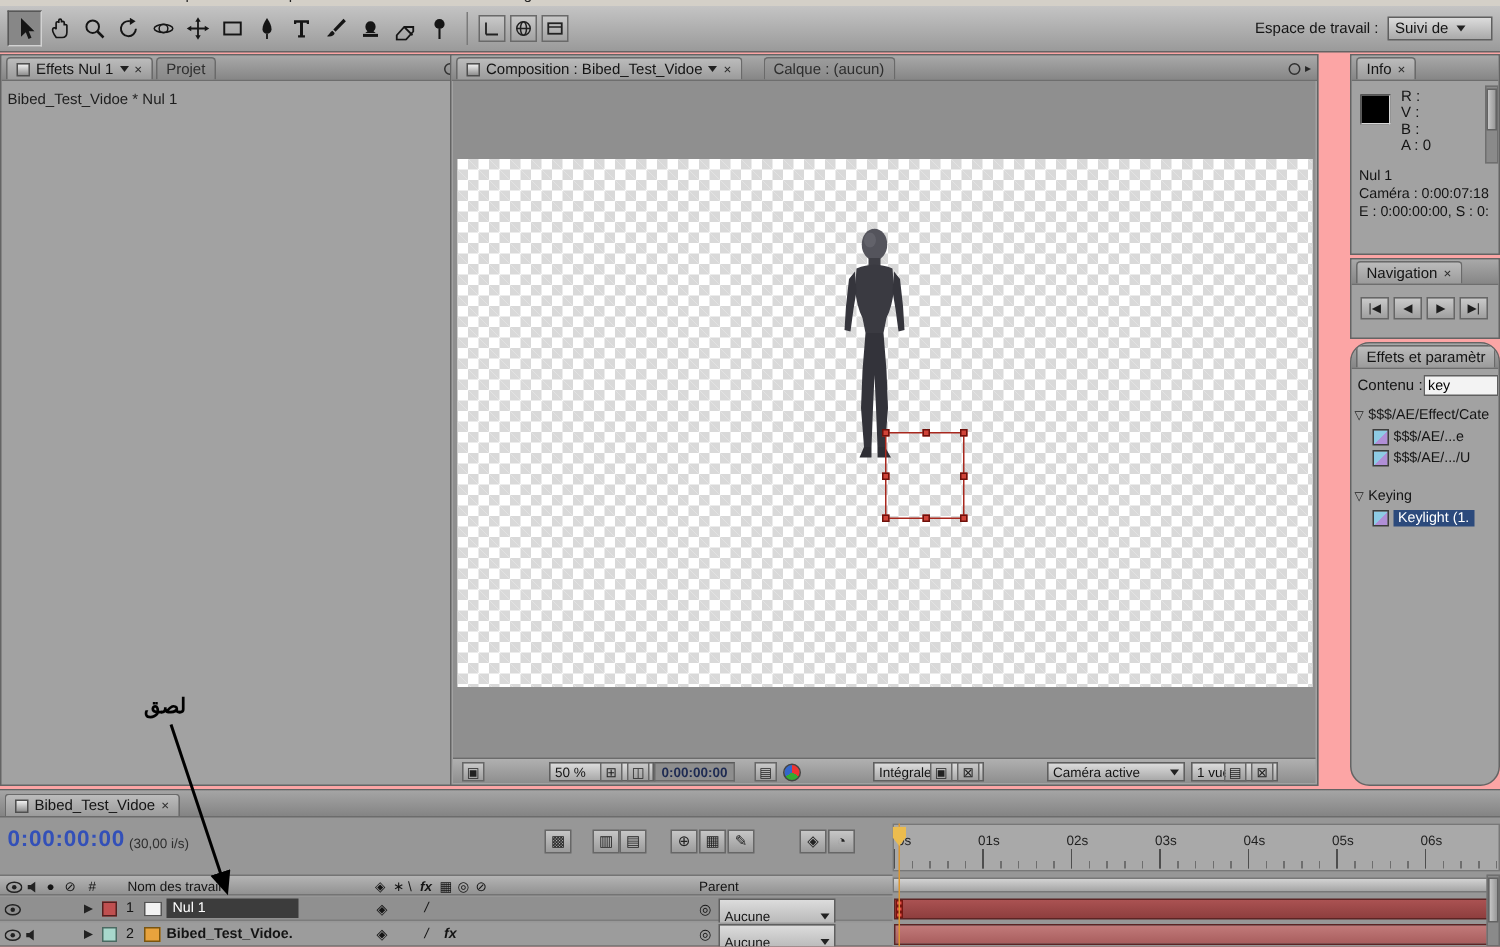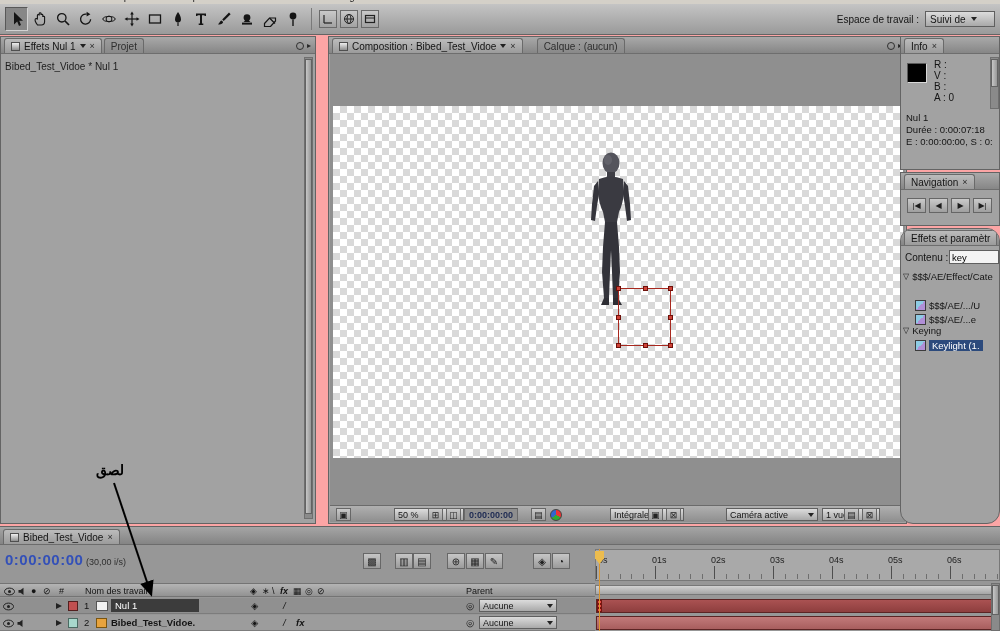--- a/index.html
+++ b/index.html
@@ -100,21 +100,21 @@
   .tl-header{position:absolute;left:0;top:56px;width:595px;height:14px;
              background:linear-gradient(#b4b4b4,#929292);border-top:1px solid #747474;border-bottom:1px solid #747474;
              font-size:9px;}
   .tl-header > span, .tl-header > svg{position:absolute;top:2px;}
   .tl-row{position:absolute;left:0;width:595px;height:16px;background:#9c9c9c;border-bottom:1px solid #7c7c7c;font-size:9.5px;}
   .tl-row.sel{background:#909090;}
   .tl-row > *{position:absolute;}
   .twirl{top:5px;width:0;height:0;border-left:6px solid #222;border-top:3.5px solid transparent;border-bottom:3.5px solid transparent;}
   .chip{top:3px;width:10px;height:10px;border:1px solid #53201f;}
   .namecell{top:1px;height:13px;background:#3c3c3c;color:#fff;display:flex;align-items:center;padding:0 4px;}
-  .parent-dd{top:1px;height:13px;width:78px;font-size:9px;padding:0 3px;justify-content:space-between;display:inline-flex;}
+  .parent-dd{top:1px;height:13px;width:78px;font-size:9px;padding:11px 3px;justify-content:space-between;display:inline-flex;}
   .layerbar{position:absolute;height:14px;border:1px solid #5c2424;}
   .bar-handle{position:absolute;width:5px;height:4px;background:#e24e44;border:1px solid #77150f;}
   .cti-line{position:absolute;left:599px;top:22px;width:1px;height:83px;background:#dc9630;}
   .cti-marker{position:absolute;left:595px;top:24px;width:9px;height:13px;background:#ecbc4e;
               clip-path:polygon(0 0,100% 0,100% 55%,50% 100%,0 55%);}
 
   .annot-text{position:absolute;left:96px;top:462px;font-size:14px;font-weight:bold;color:#000;z-index:60;}
   .annot-arrow{position:absolute;left:100px;top:477px;z-index:60;}
 
   svg{display:block;}
@@ -252,21 +252,21 @@
     <div class="panel-menu">
       <span class="pm-circ"></span>
       <span>▸</span>
     </div>
     <div class="abs nowrap" style="left:4px;top:24px;color:#1d1d1d;">Bibed_Test_Vidoe * Nul 1</div>
     <div class="vscroll" style="right:2px;top:20px;height:462px;">
       <div class="vthumb" style="top:1px;height:455px;"></div>
     </div>
   </div>
 
-  <div class="panel" style="left:328px;top:36px;width:579px;height:488px;">
+  <div class="panel" style="left:300px;top:36px;width:579px;height:488px;">
     <div class="tabbar">
       <div class="tab">
         <span class="mini"></span>
         <span>Composition : Bibed_Test_Vidoe</span>
         <span class="tdd"></span>
         <span class="x">×</span>
       </div>
       <div class="tab inactive" style="margin-left:12px;">
         <span>Calque : (aucun)</span>
       </div>
@@ -342,21 +342,21 @@
     </div>
     <div class="swatch"></div>
     <div class="chan" style="top:22px;">R :</div>
     <div class="chan" style="top:33px;">V :</div>
     <div class="chan" style="top:44px;">B :</div>
     <div class="chan" style="top:55px;">A : 0</div>
     <div class="vscroll" style="right:0;top:20px;height:52px;">
       <div class="vthumb" style="top:1px;height:28px;"></div>
     </div>
     <div class="info-line" style="top:75px;">Nul 1</div>
-    <div class="info-line" style="top:87px;">Durée : 0:00:07:18</div>
+    <div class="info-line" style="top:87px;">Caméra : 0:00:07:18</div>
     <div class="info-line" style="top:99px;">E : 0:00:00:00, S : 0:</div>
   </div>
 
   <div class="panel" style="left:900px;top:172px;width:100px;height:54px;">
     <div class="tabbar">
       <div class="tab">
         <span>Navigation</span>
         <span class="x">×</span>
       </div>
     </div>
@@ -372,21 +372,21 @@
         <span>Effets et paramètr</span>
       </div>
     </div>
     <div class="abs" style="left:4px;top:23px;">Contenu :</div>
     <input class="search-input" value="key" style="">
 
     <div class="tree-row" style="top:40px;">
       <span class="tw">▽</span>
       <span>$$$/AE/Effect/Cate</span>
     </div>
-    <div class="tree-row" style="top:55px;padding-left:12px;margin-top:28px;">
+    <div class="tree-row" style="top:55px;padding-left:12px;">
       <span class="fxchip"></span>
       <span>$$$/AE/...e</span>
     </div>
     <div class="tree-row" style="top:69px;padding-left:12px;">
       <span class="fxchip"></span>
       <span>$$$/AE/.../U</span>
     </div>
     <div class="tree-row" style="top:94px;">
       <span class="tw">▽</span>
       <span>Keying</span>

